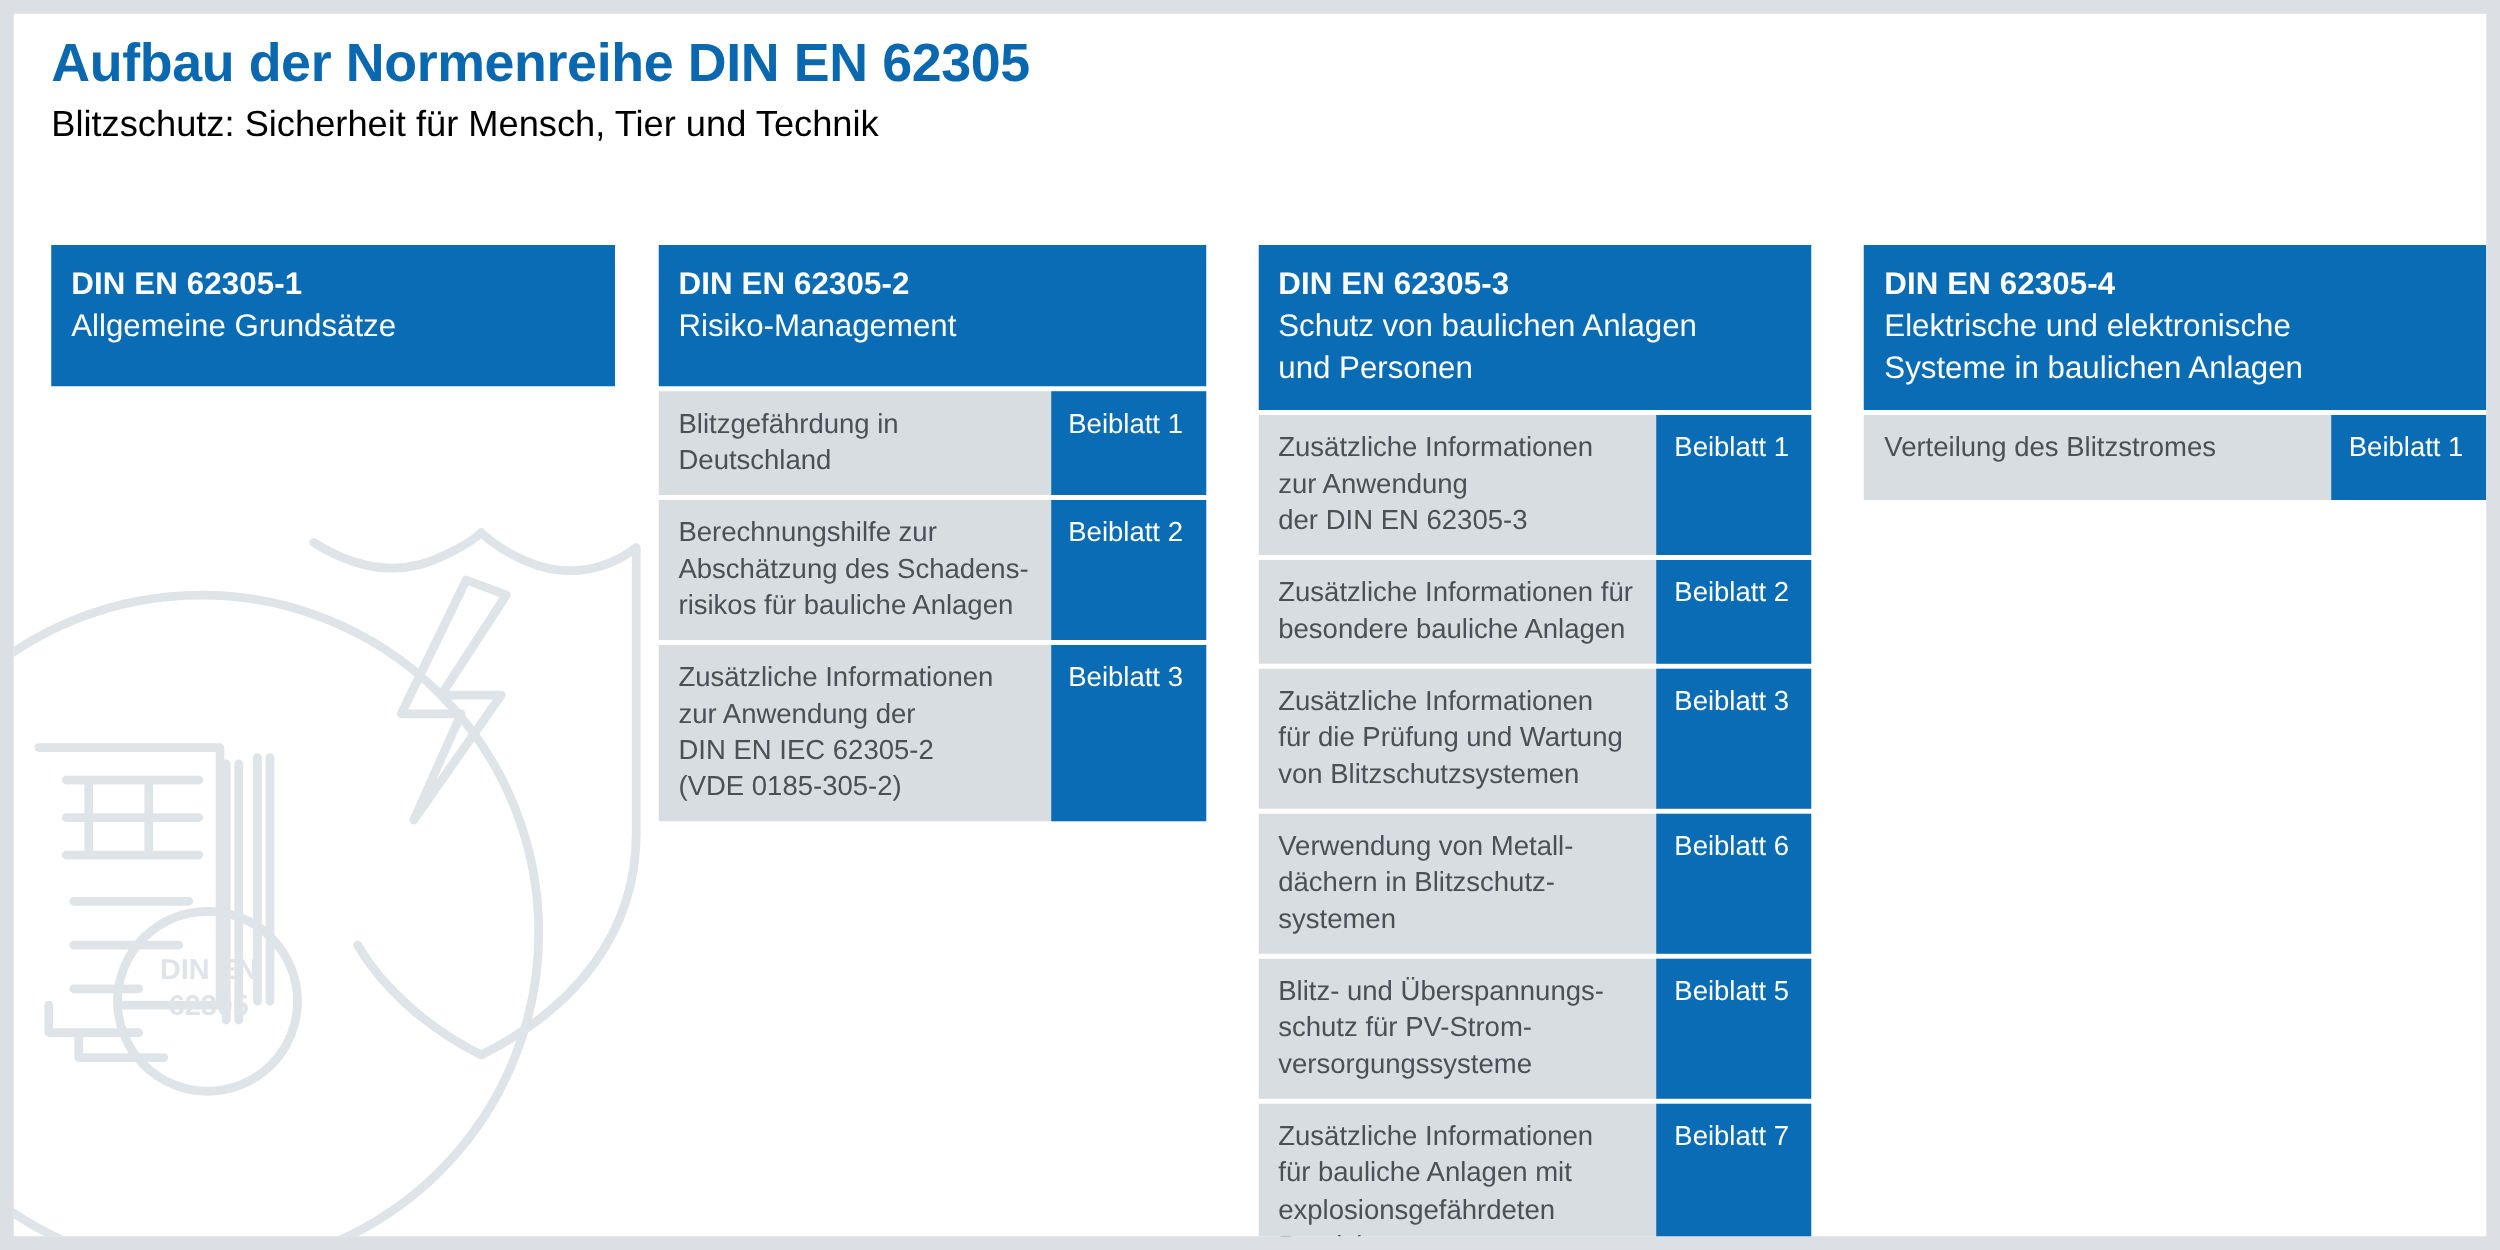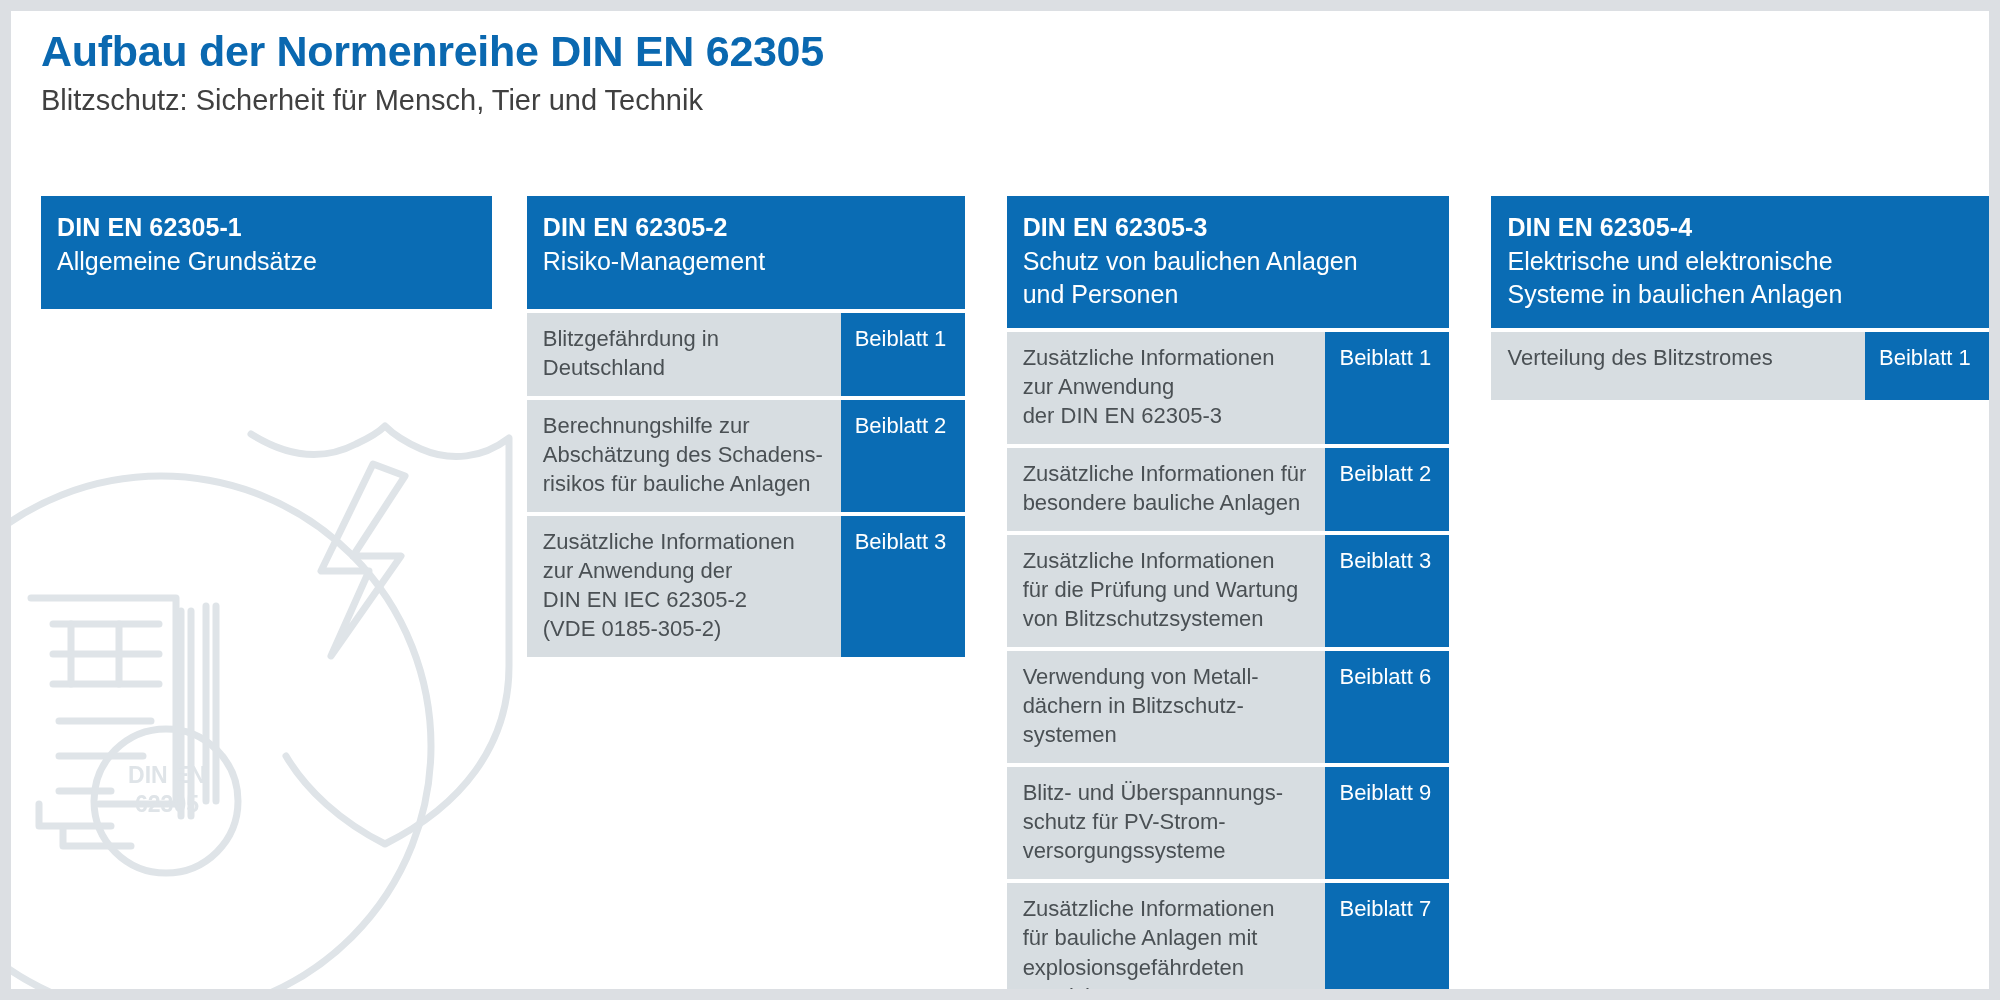--- a/index.html
+++ b/index.html
@@ -53,21 +53,21 @@
     color: #0a68b0;
     letter-spacing: -0.3px;
     white-space: nowrap;
     line-height: 1.15;
     margin: 0;
     text-align: right;
   }
   #subtitle {
     font-size: 29px;
     font-weight: normal;
-    color: #404040;
+    color: #000000;
     white-space: nowrap;
     line-height: 1.25;
     margin: 6px 0 0 0;
   }
 
   
   #columns {
     position: absolute;
     left: 30px;
     top: 185px;
@@ -255,21 +255,21 @@
           <div class="row">
             <div class="row-label">Verwendung von Metall-
 dächern in Blitzschutz-
 systemen</div>
             <div class="row-badge">Beiblatt 6</div>
           </div>
           <div class="row">
             <div class="row-label">Blitz- und Überspannungs-
 schutz für PV-Strom-
 versorgungssysteme</div>
-            <div class="row-badge">Beiblatt 9</div>
+            <div class="row-badge">Beiblatt 5</div>
           </div>
           <div class="row">
             <div class="row-label">Zusätzliche Informationen
 für bauliche Anlagen mit
 explosionsgefährdeten
 Bereichen</div>
             <div class="row-badge">Beiblatt 7</div>
           </div>
         </div>
       </div>

